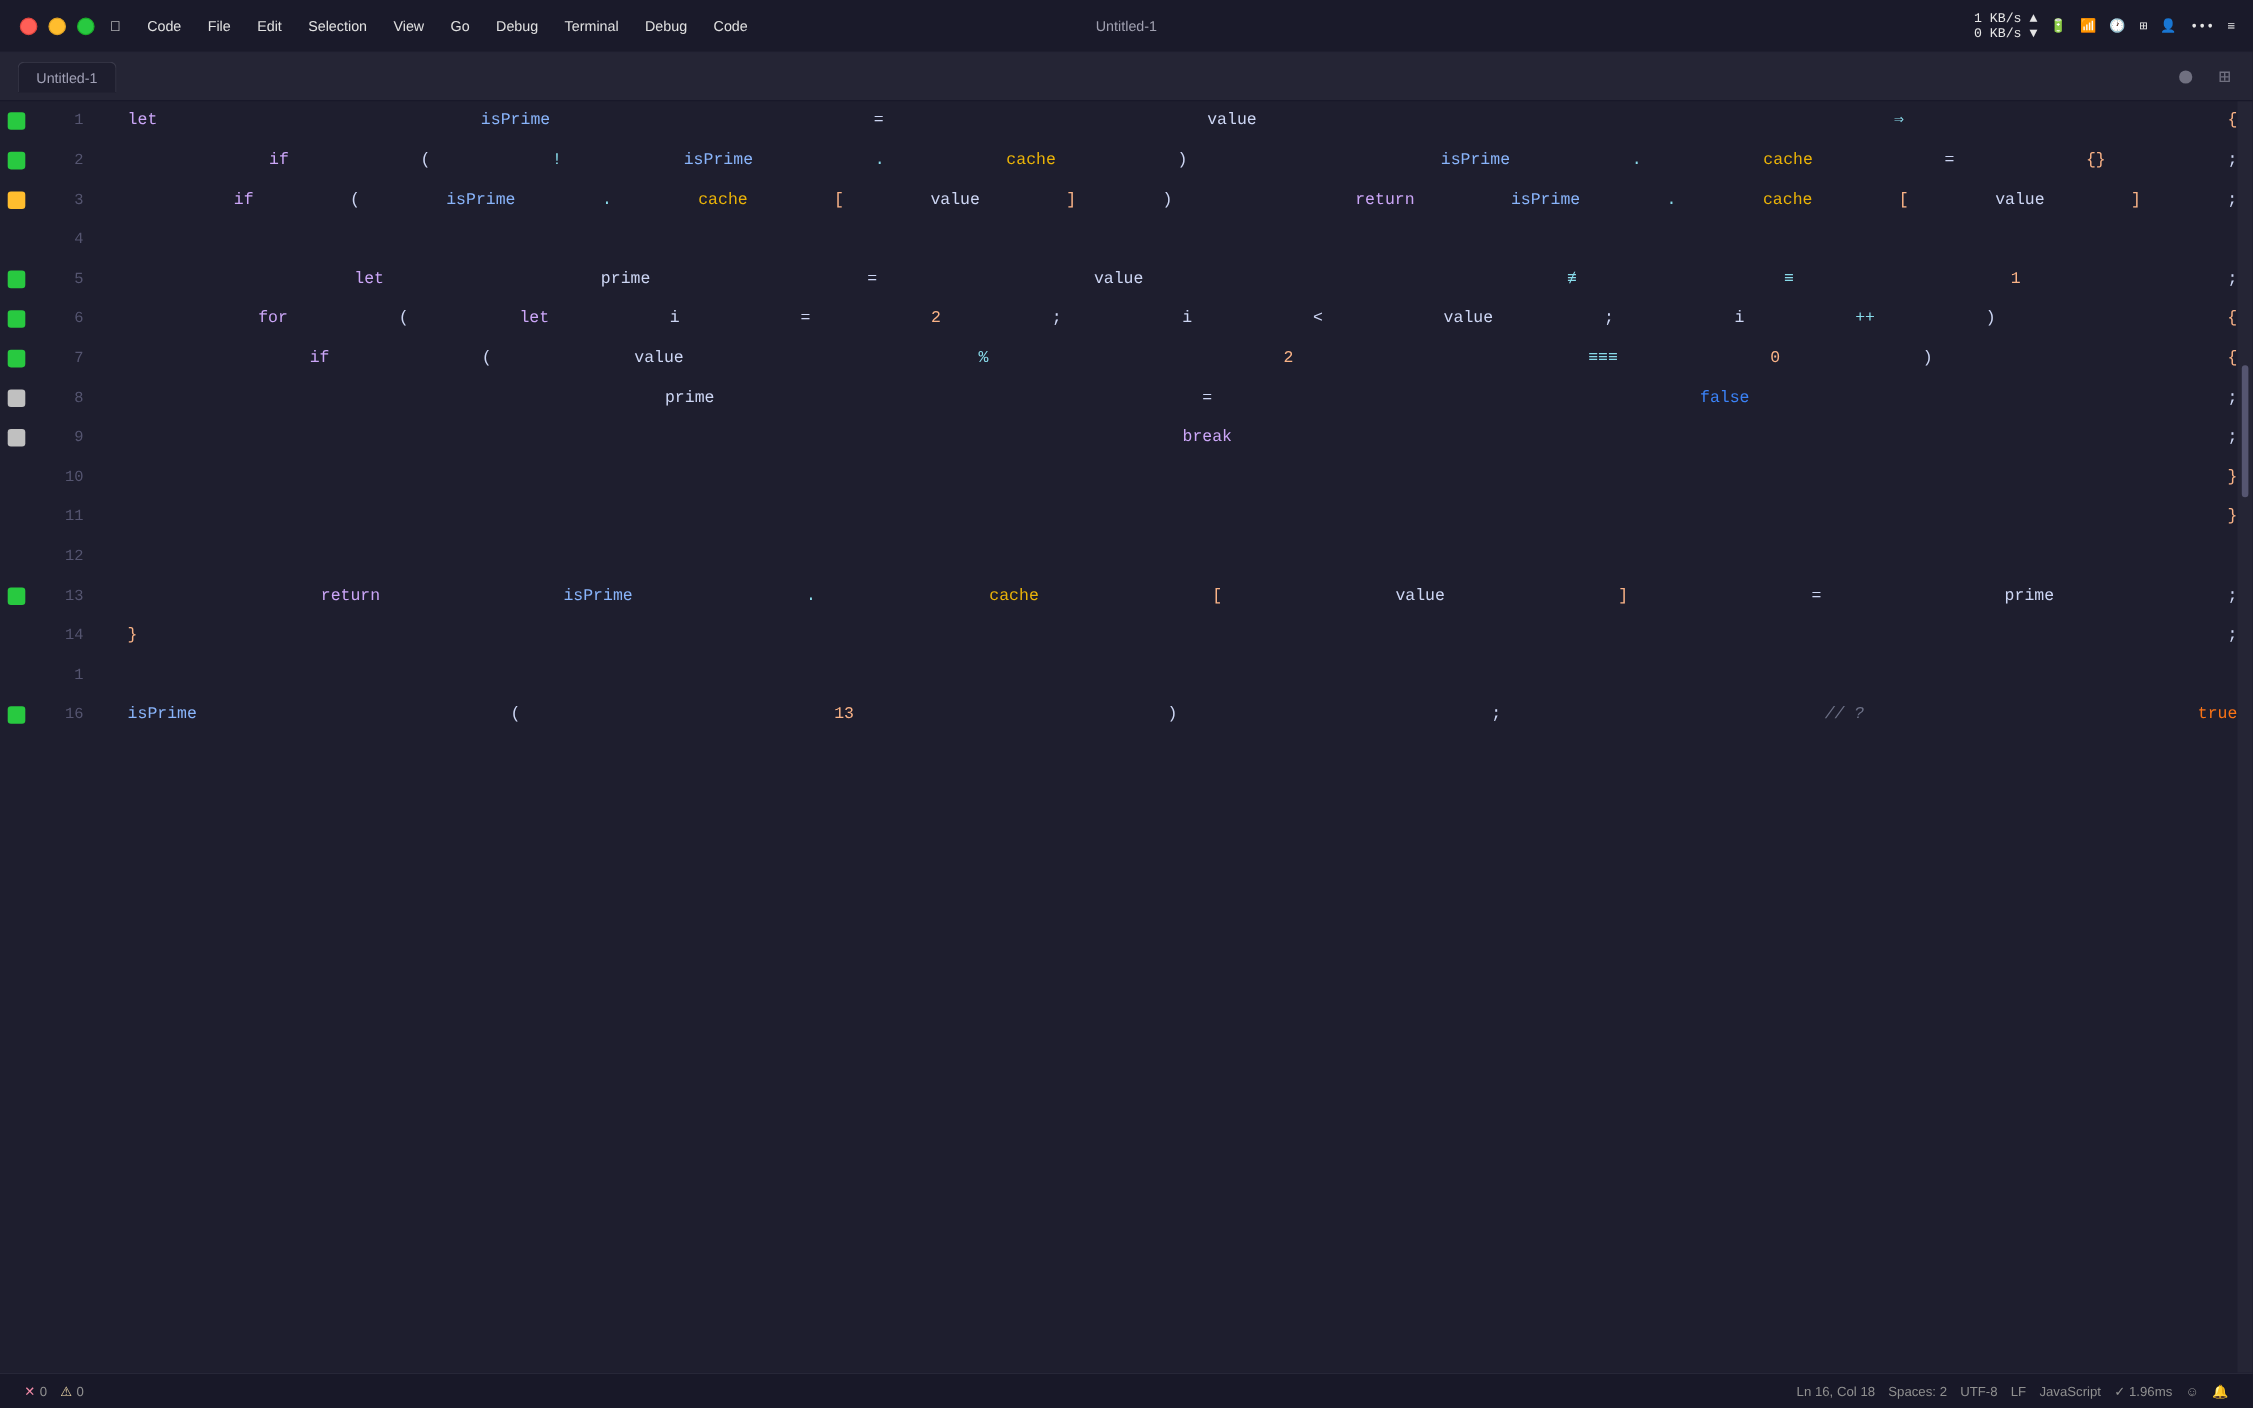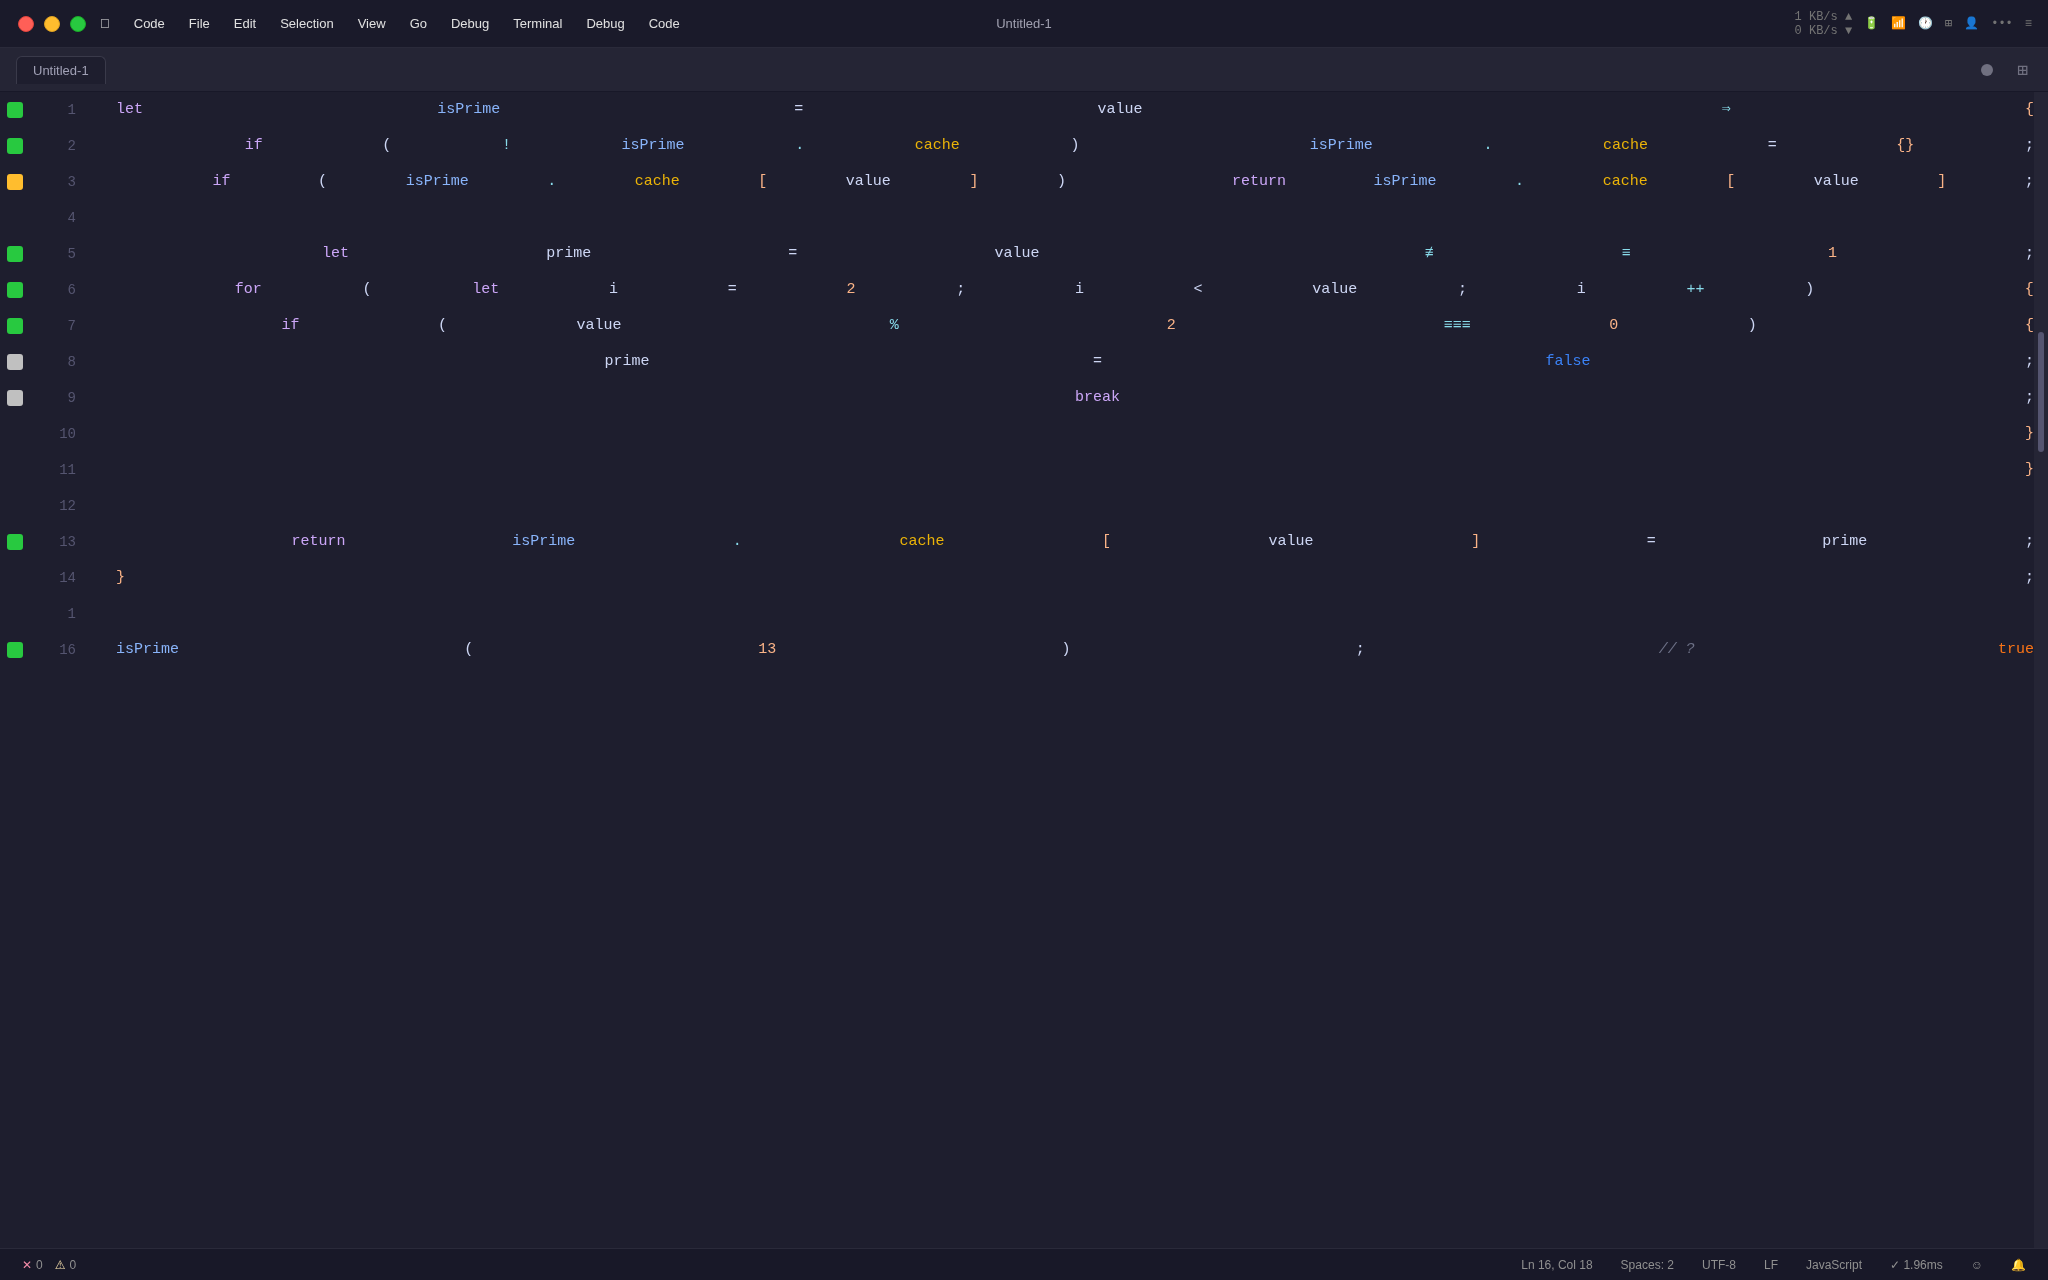--- a/index.html
+++ b/index.html
@@ -65,21 +65,21 @@
       font-size: 13px;
       font-family: -apple-system, BlinkMacSystemFont, 'SF Pro Text', sans-serif;
     }
 
     #system-icons {
       position: absolute;
       right: 16px;
       display: flex;
       align-items: center;
       gap: 12px;
-      color: #737373;
+      color: #e5e5e5;
       font-size: 12px;
     }
 
     
     #tabbar {
       height: 44px;
       background: #252535;
       display: flex;
       align-items: center;
       border-bottom: 1px solid #181828;
@@ -246,21 +246,21 @@
       gap: 0;
     }
     .status-left {
       display: flex;
       align-items: center;
       gap: 16px;
     }
     .status-right {
       display: flex;
       align-items: center;
-      gap: 16px;
+      gap: 0;
       margin-left: auto;
     }
     .status-item {
       display: flex;
       align-items: center;
       gap: 4px;
       padding: 2px 6px;
       border-radius: 3px;
       cursor: pointer;
       white-space: nowrap;

